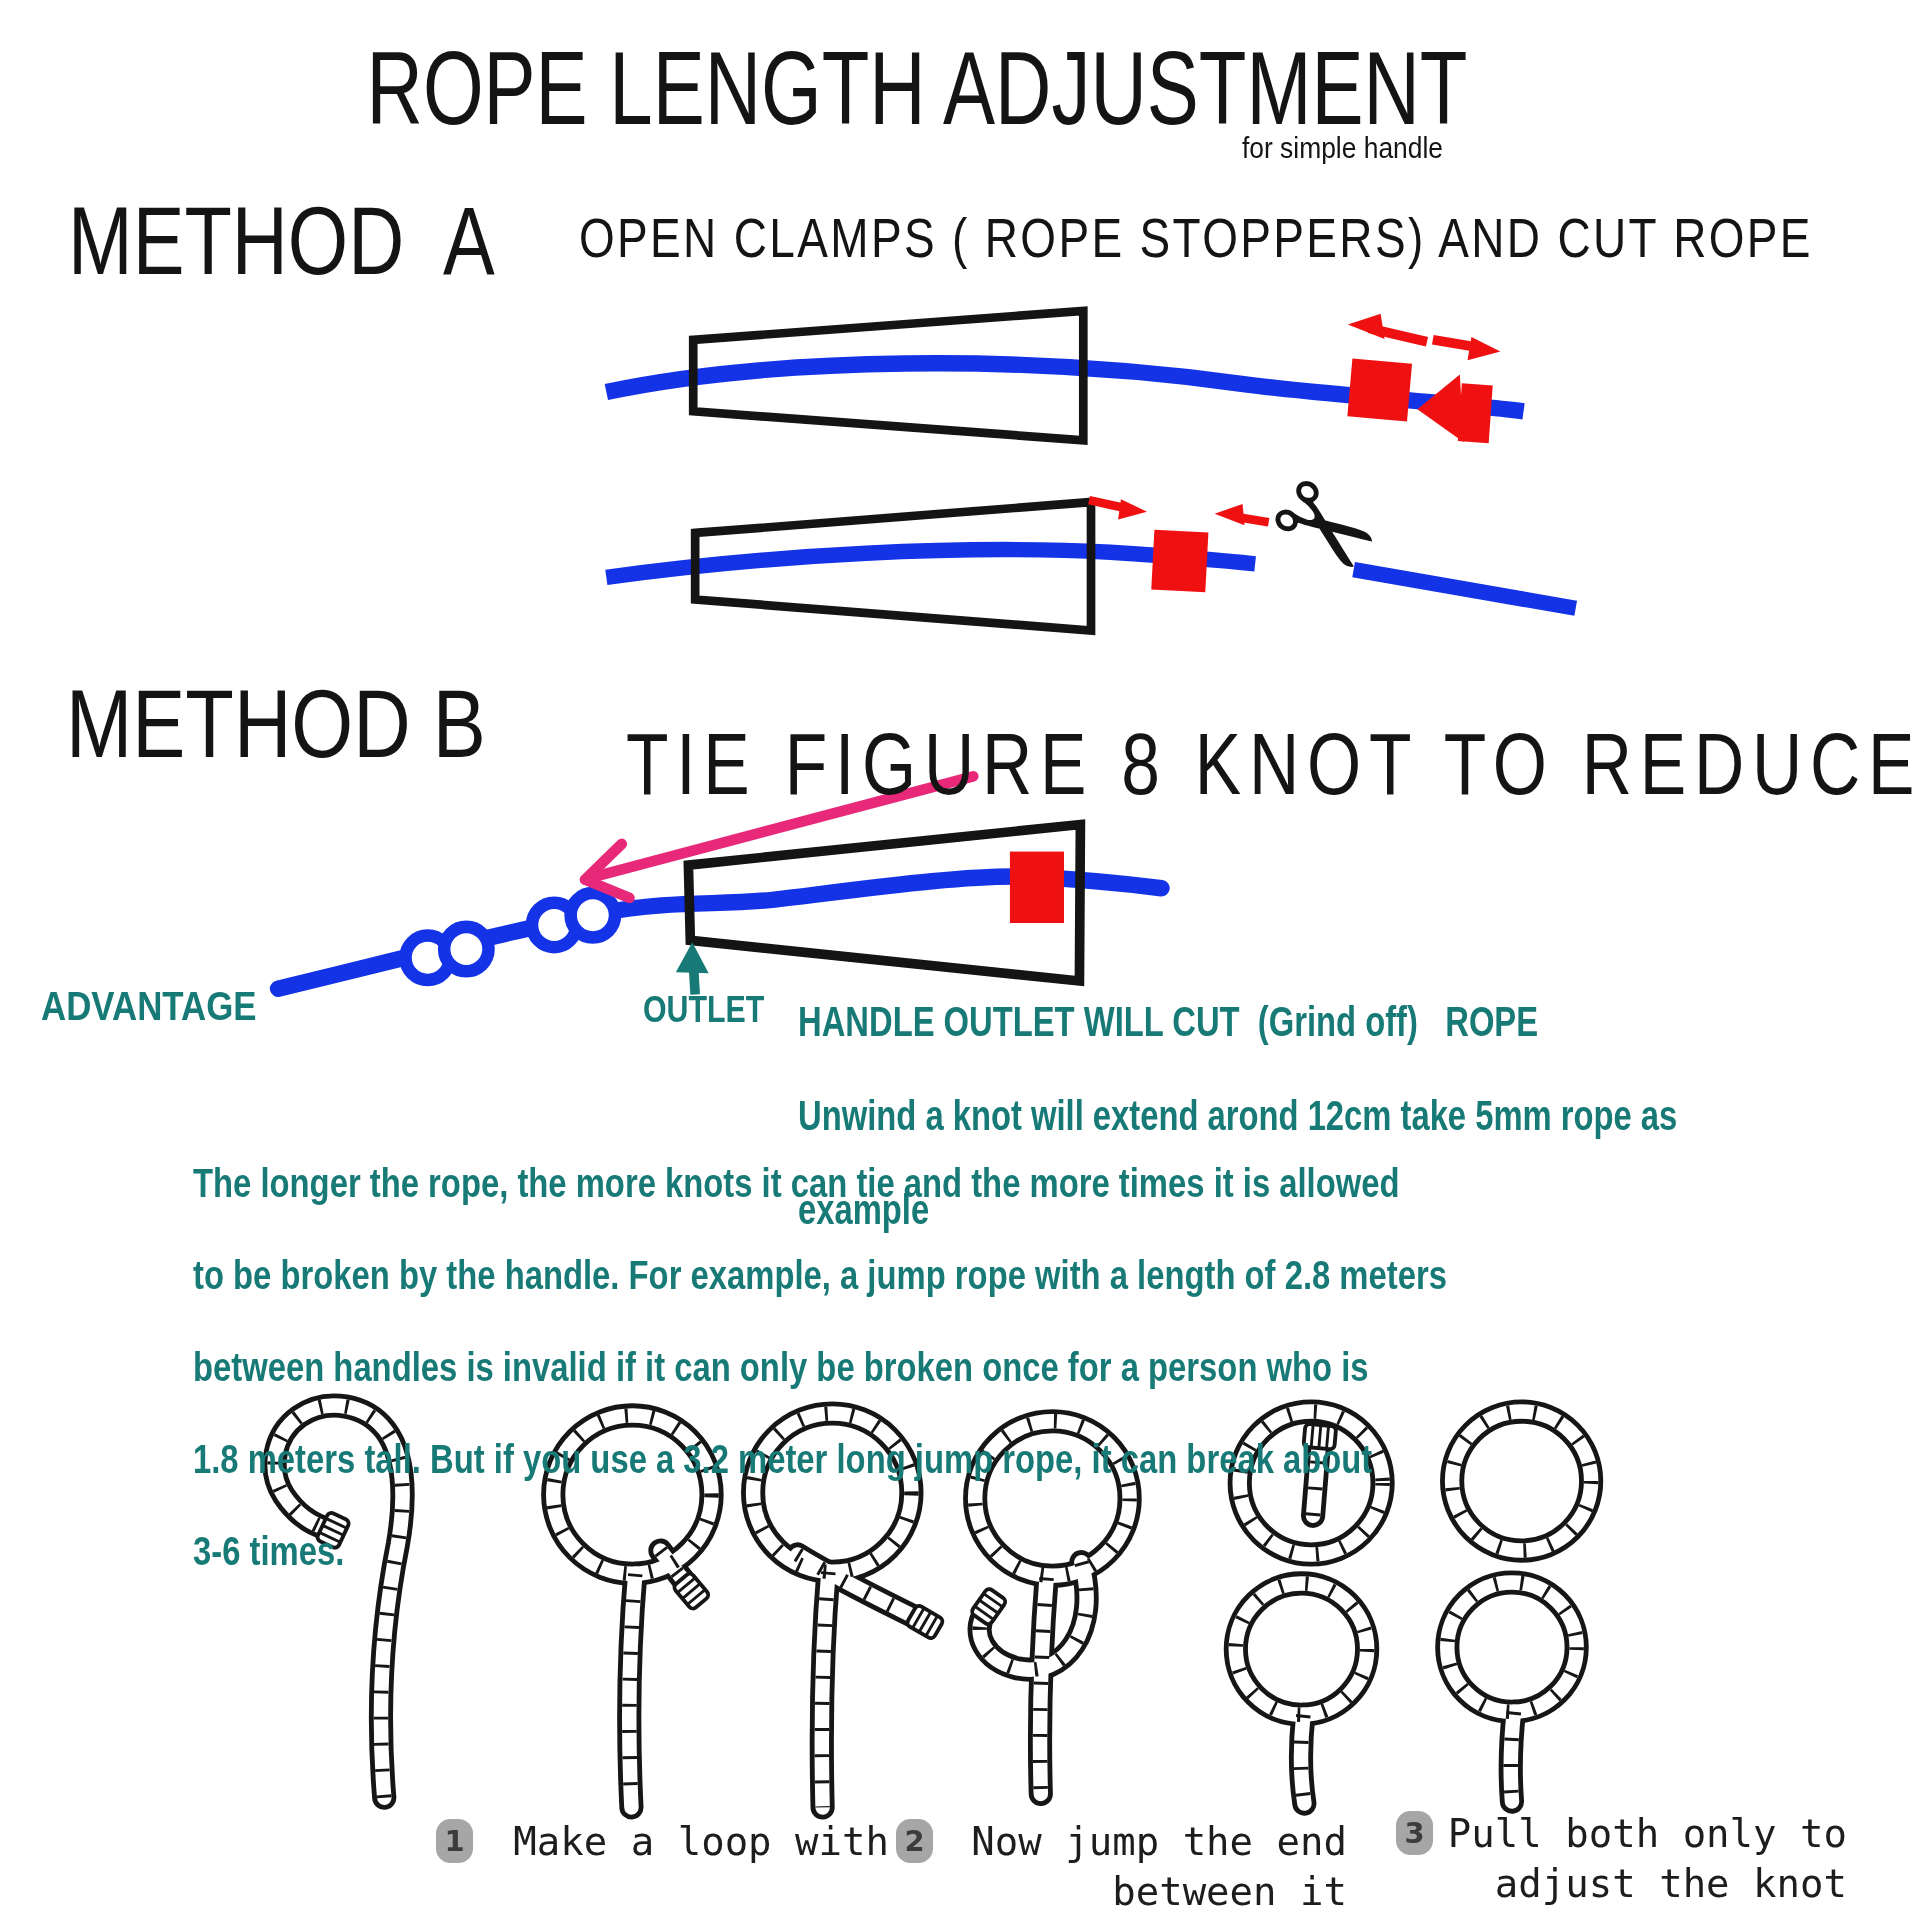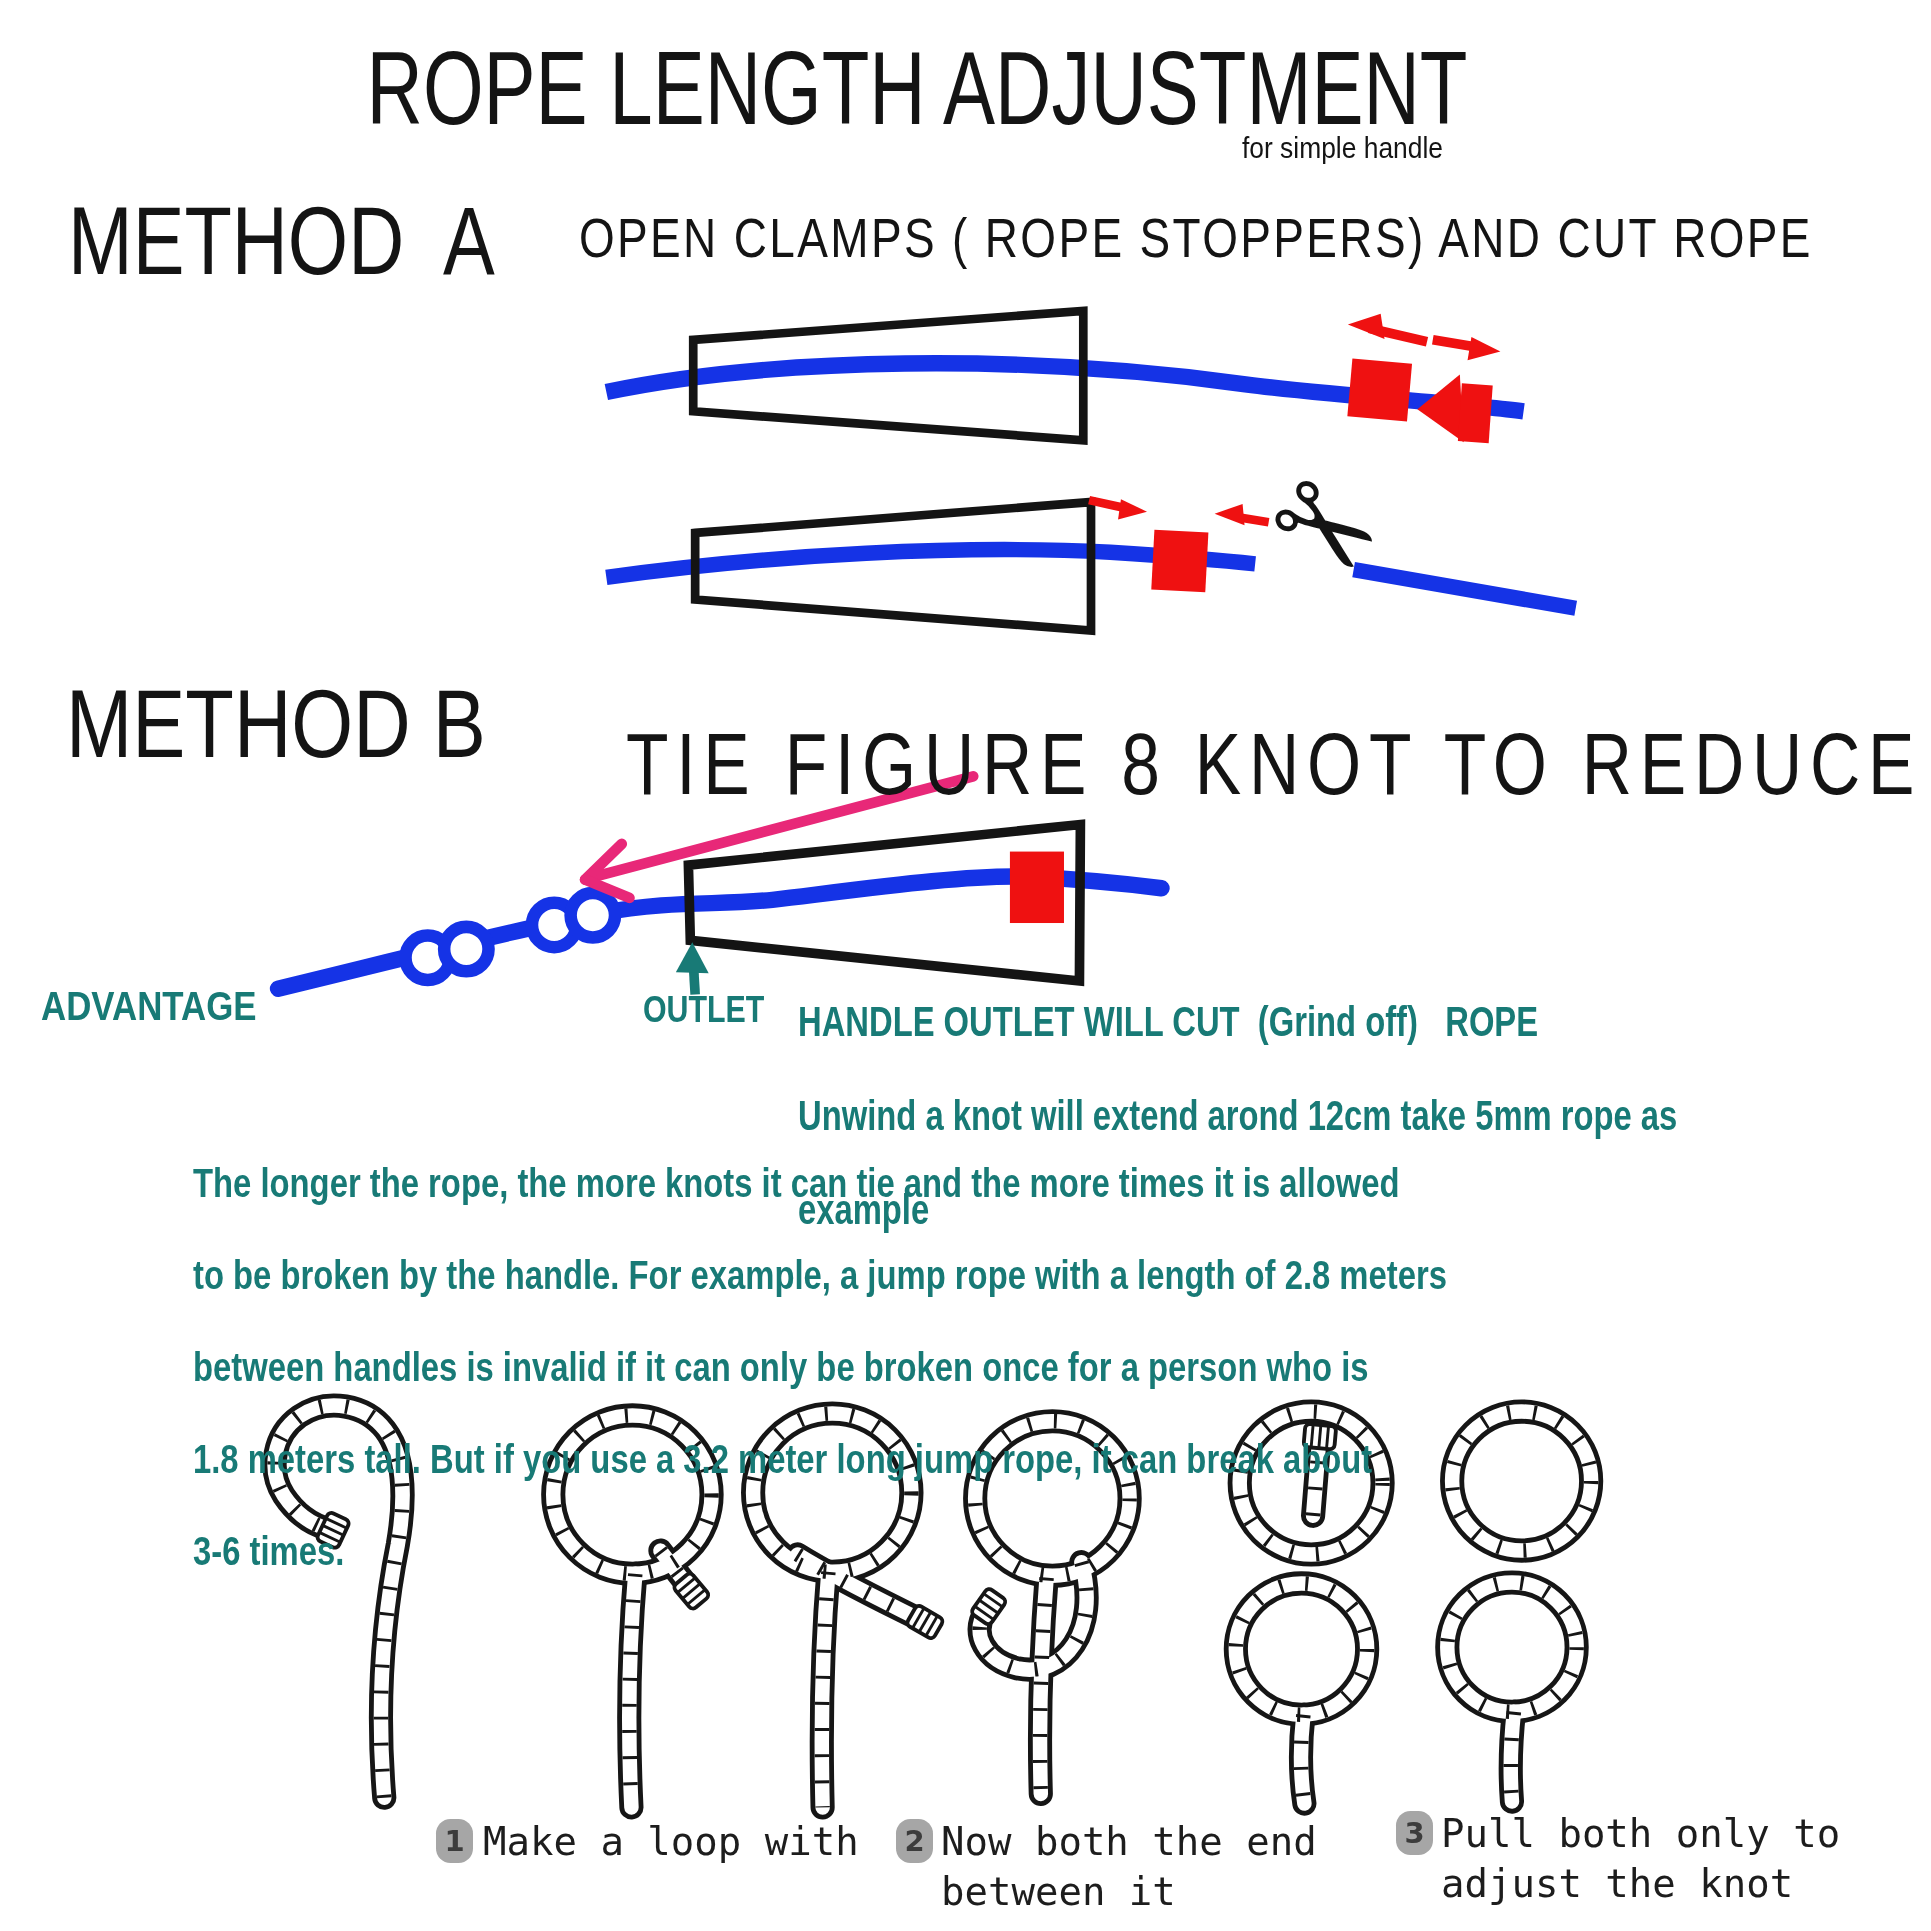--- a/index.html
+++ b/index.html
@@ -8,21 +8,21 @@
   .abs{position:absolute;white-space:pre;}
   .cond{transform-origin:left top;}
   .teal{color:#187a76;font-weight:bold;}
   svg{position:absolute;left:0;top:0;}
   .ro{stroke:#161616;stroke-width:25;fill:none;stroke-linecap:round;}
   .ri{stroke:#ffffff;stroke-width:15;fill:none;stroke-linecap:round;}
   .rd{stroke:#161616;stroke-width:15;fill:none;stroke-dasharray:3 24;}
   .badge{position:absolute;width:37px;height:44px;border-radius:14.5px;background:#a6a6a6;
          color:#3c3c3c;display:flex;align-items:center;justify-content:center;
          font:bold 29px "DejaVu Sans",sans-serif;}
-  .caption{position:absolute;text-align:left;font-family:"DejaVu Sans Mono",monospace;
+  .caption{position:absolute;text-align:right;font-family:"DejaVu Sans Mono",monospace;
            font-size:39px;line-height:50px;color:#1d1d1d;}
 </style>
 </head>
 <body>
 
 <div id="canvas">
 
   <svg width="1931" height="1931" viewBox="0 0 2000 2000">
     <defs>
       <g id="k1">
@@ -182,21 +182,21 @@
     <div class="teal" style="font-size:41px;height:56px;white-space:pre;">3-6 times.</div>
   </div>
 
   <div class="badge" style="left:436px;top:1819px;">1</div>
   <div class="caption" style="left:483px;top:1817px;width:406px;">
     <div>Make a loop with</div>
   </div>
 
   <div class="badge" style="left:896px;top:1819px;">2</div>
   <div class="caption" style="left:941px;top:1817px;width:406px;">
-    <div>Now both the end</div>
+    <div>Now jump the end</div>
     <div>between it</div>
   </div>
 
   <div class="badge" style="left:1396px;top:1811px;">3</div>
   <div class="caption" style="left:1441px;top:1809px;width:406px;">
     <div>Pull both only to</div>
     <div>adjust the knot</div>
   </div>
 
 </div>

